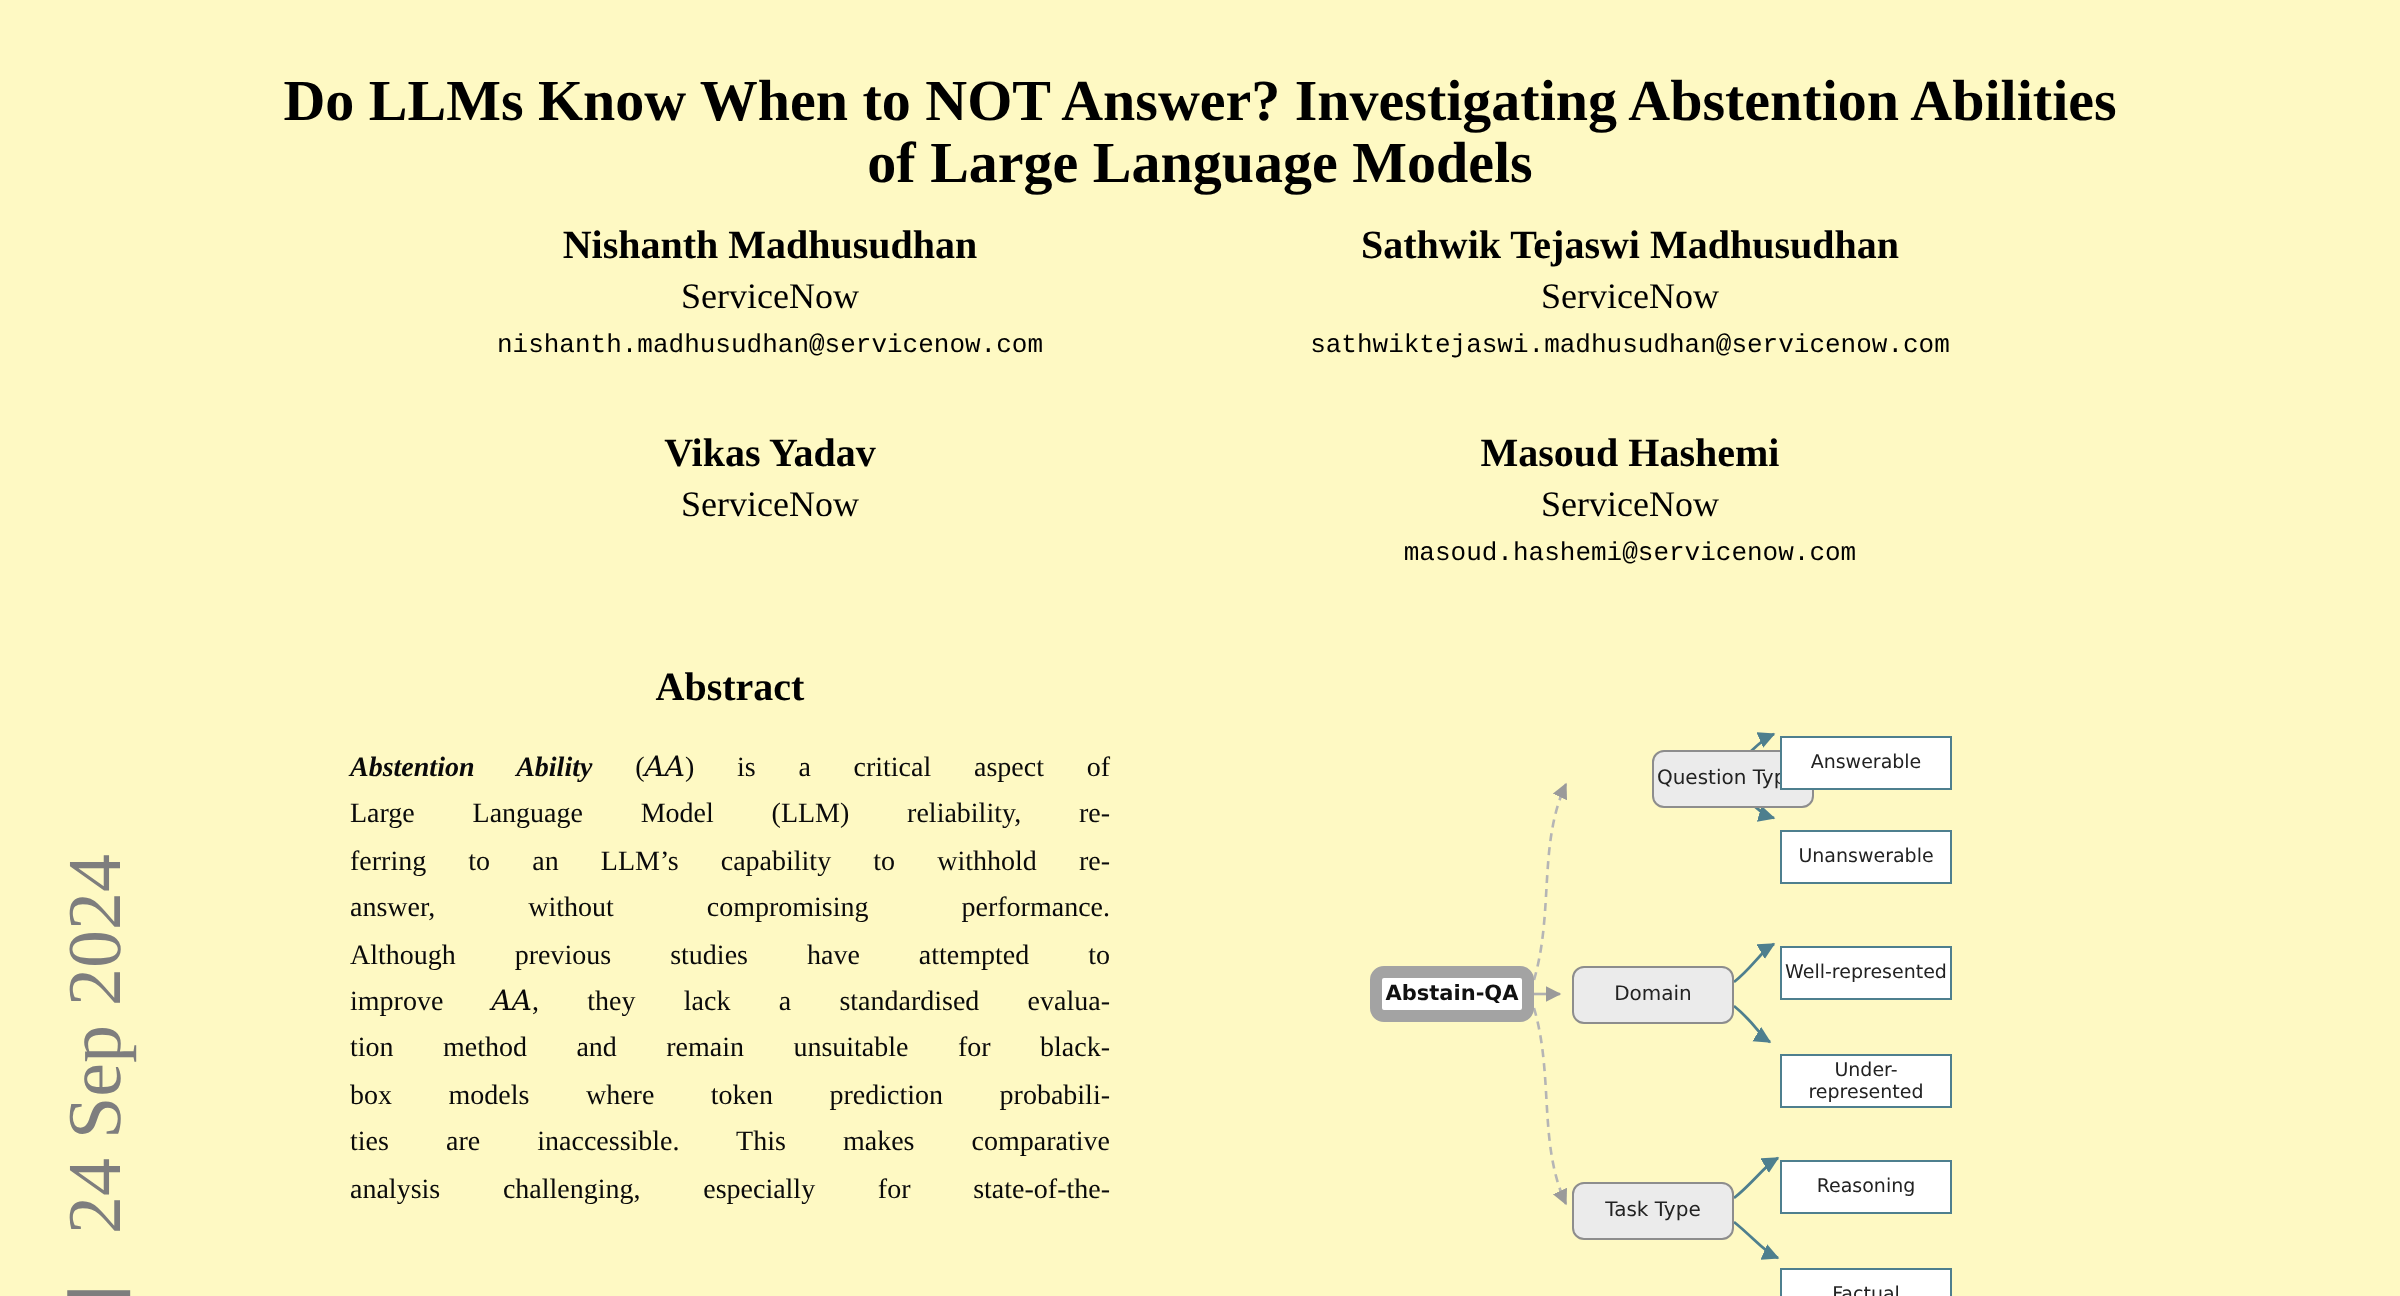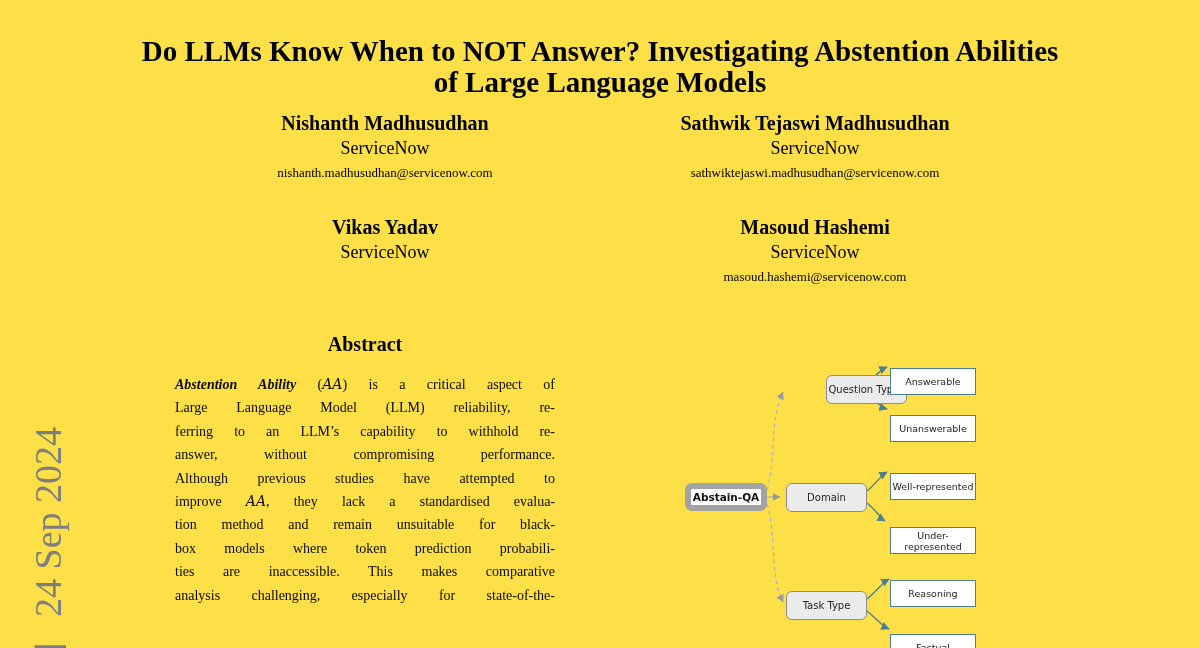--- a/index.html
+++ b/index.html
@@ -1,32 +1,32 @@
 <!DOCTYPE html>
 <html><head>
 <meta charset="utf-8">
 <style>
   * { margin:0; padding:0; box-sizing:border-box; }
   html,body { background:#ffffff; }
   .page {
     position:relative; width:1200px; height:648px; overflow:hidden;
-    background:#fde047; font-family:"Liberation Serif","DejaVu Serif",serif; color:#000;
+    background:#fef9c3; font-family:"Liberation Serif","DejaVu Serif",serif; color:#000;
   }
   
   .title-block { position:absolute; left:0; top:36px; width:1200px; text-align:center; }
   .title-line { font-size:29px; font-weight:bold; line-height:31px; color:#000; }
   
   .author-block { position:absolute; width:460px; text-align:center; }
   .author-col1.row1 { left:155px; top:110px; }
   .author-col2.row1 { left:585px; top:110px; }
   .author-col1.row2 { left:155px; top:214px; }
   .author-col2.row2 { left:585px; top:214px; }
   .author-name { font-size:20px; font-weight:bold; line-height:26px; }
   .author-affil { font-size:18px; line-height:25px; }
-  .author-email { font-family:Liberation Serif, serif; font-size:13px; line-height:20px; margin-top:2px; color:#000; }
+  .author-email { font-family:Liberation Mono, monospace; font-size:13px; line-height:20px; margin-top:2px; color:#000; }
   
   .abstract-heading { position:absolute; left:175px; top:333px; width:380px; text-align:center; font-size:20px; font-weight:bold; }
   .abstract-body { position:absolute; left:175px; top:373px; width:380px; font-size:14px; line-height:23.4px; color:#0a0a0a; }
   .abs-line { text-align:justify; text-align-last:justify; }
   .bi { font-weight:bold; font-style:italic; }
   .cal { font-style:italic; font-family:"DejaVu Serif","Liberation Serif",serif; }
   
   .watermark {
     position:absolute; left:26px; top:617px; transform:rotate(-90deg); transform-origin:top left;
     white-space:nowrap; font-size:38px; color:#7e7e7e; font-family:"Liberation Serif",serif;

